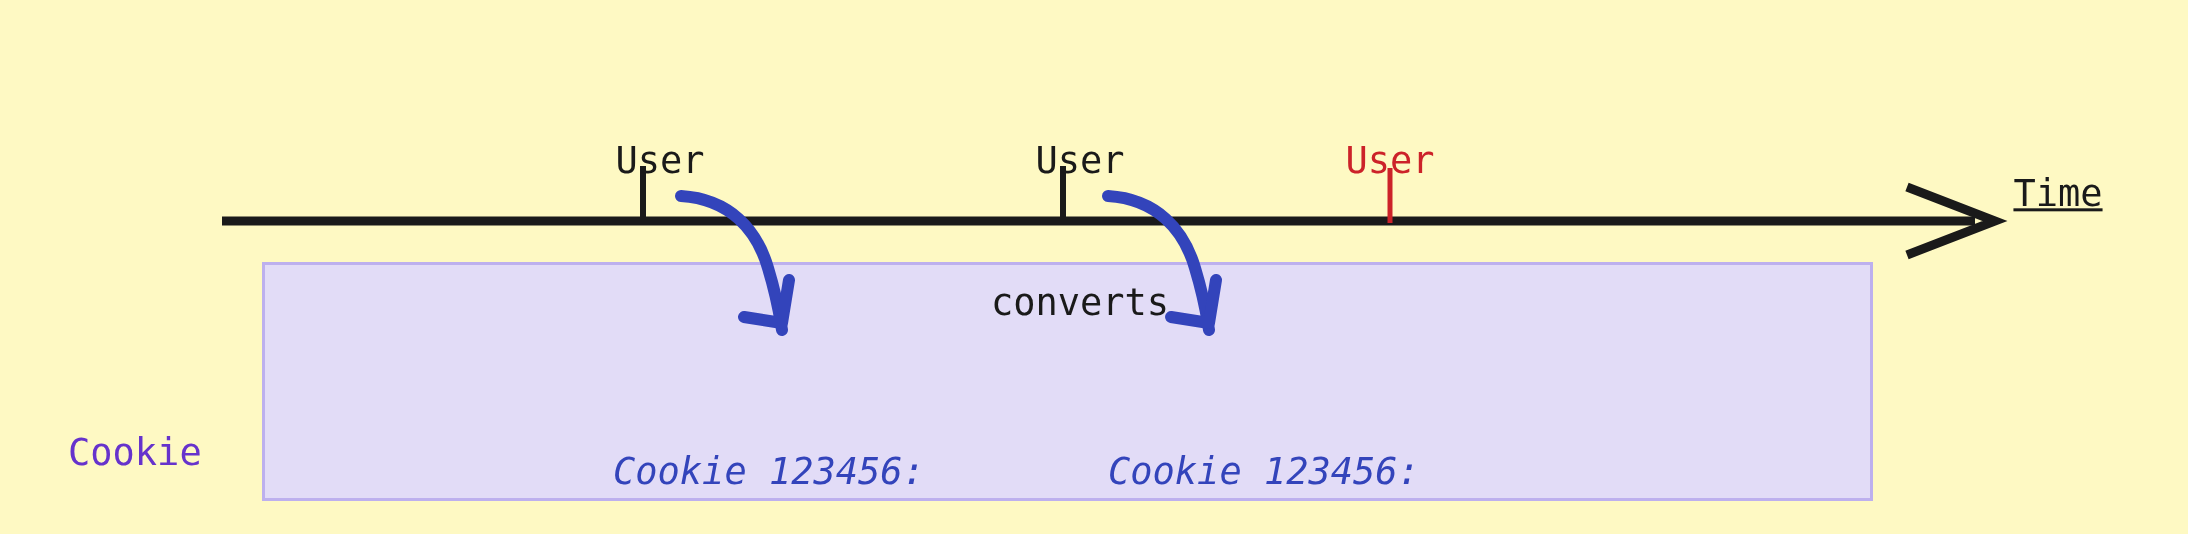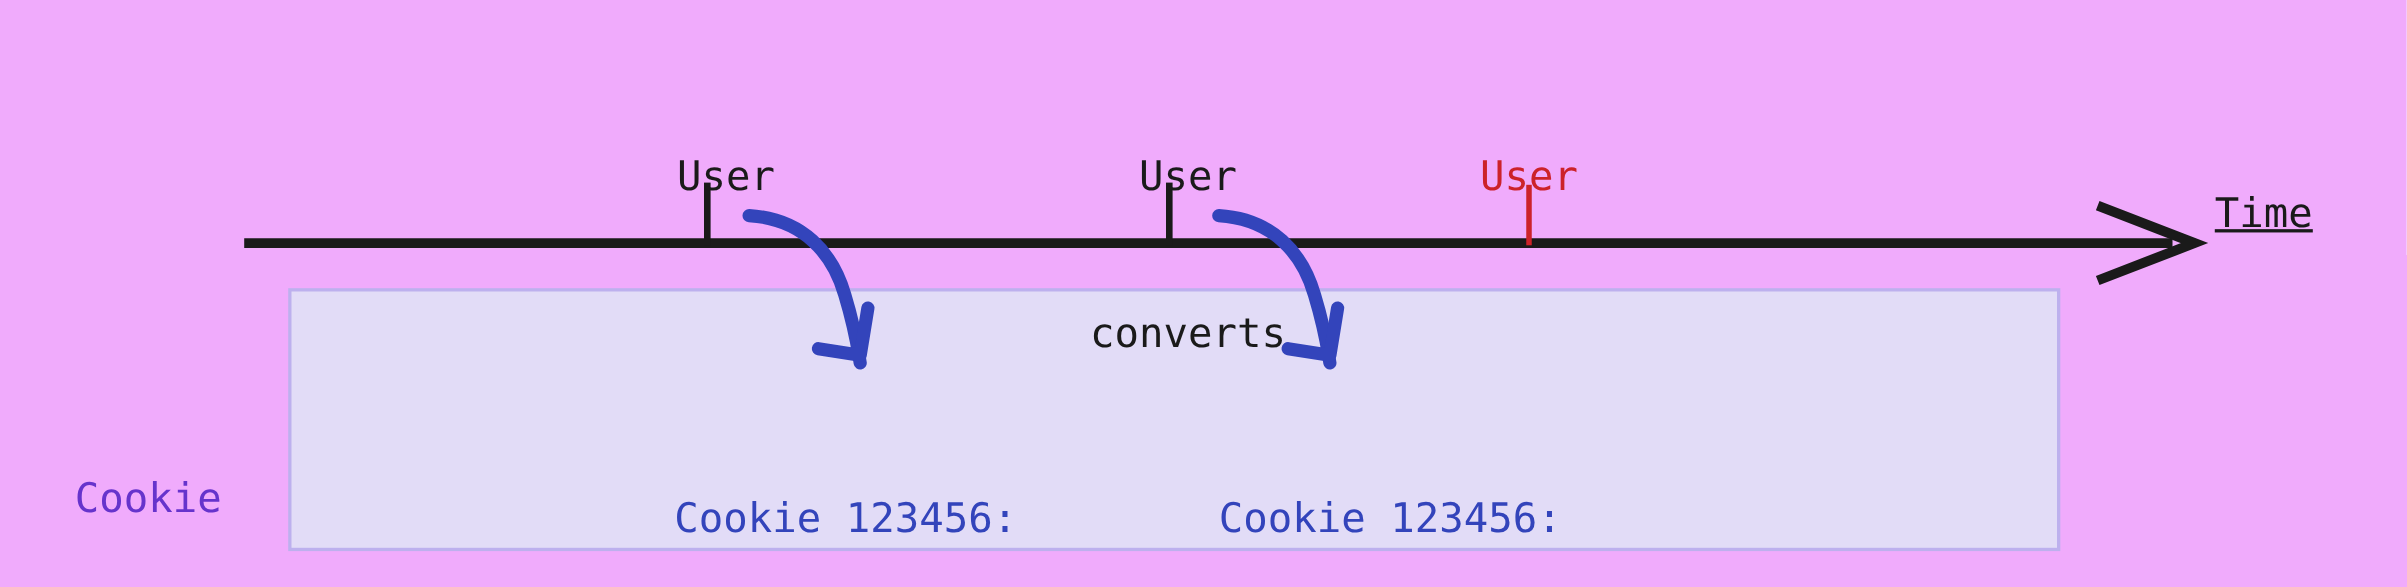--- a/index.html
+++ b/index.html
@@ -8,21 +8,21 @@
     padding: 0;
     background: #ffffff;
   }
   body {
     font-family: "DejaVu Sans Mono", "Liberation Mono", monospace;
   }
   #diagram-root {
     position: relative;
     width: 2188px;
     height: 534px;
-    background: #f0abfc;
+    background: #fef9c3;
     overflow: hidden;
   }
   #diagram-svg {
     position: absolute;
     top: 0;
     left: 0;
     width: 2188px;
     height: 534px;
   }
   .lbl {
@@ -68,21 +68,21 @@
   }
   #label-server .l1 { display: block; }
 
   
   .log-entry {
     font-size: 37px;
     color: #3344bb;
     text-align: left;
     line-height: 1.30;
   }
-  .log-entry .l1 { display: block; }
+  .log-entry .l1 { display: block; font-style: italic; }
 
   #log-click   { left: 613px;  top: 352px; }
   #log-convert { left: 1108px; top: 352px; }
 </style>
 </head>
 <body>
 
 <div id="diagram-root">
 
   <svg id="diagram-svg" viewBox="0 0 2188 534">

